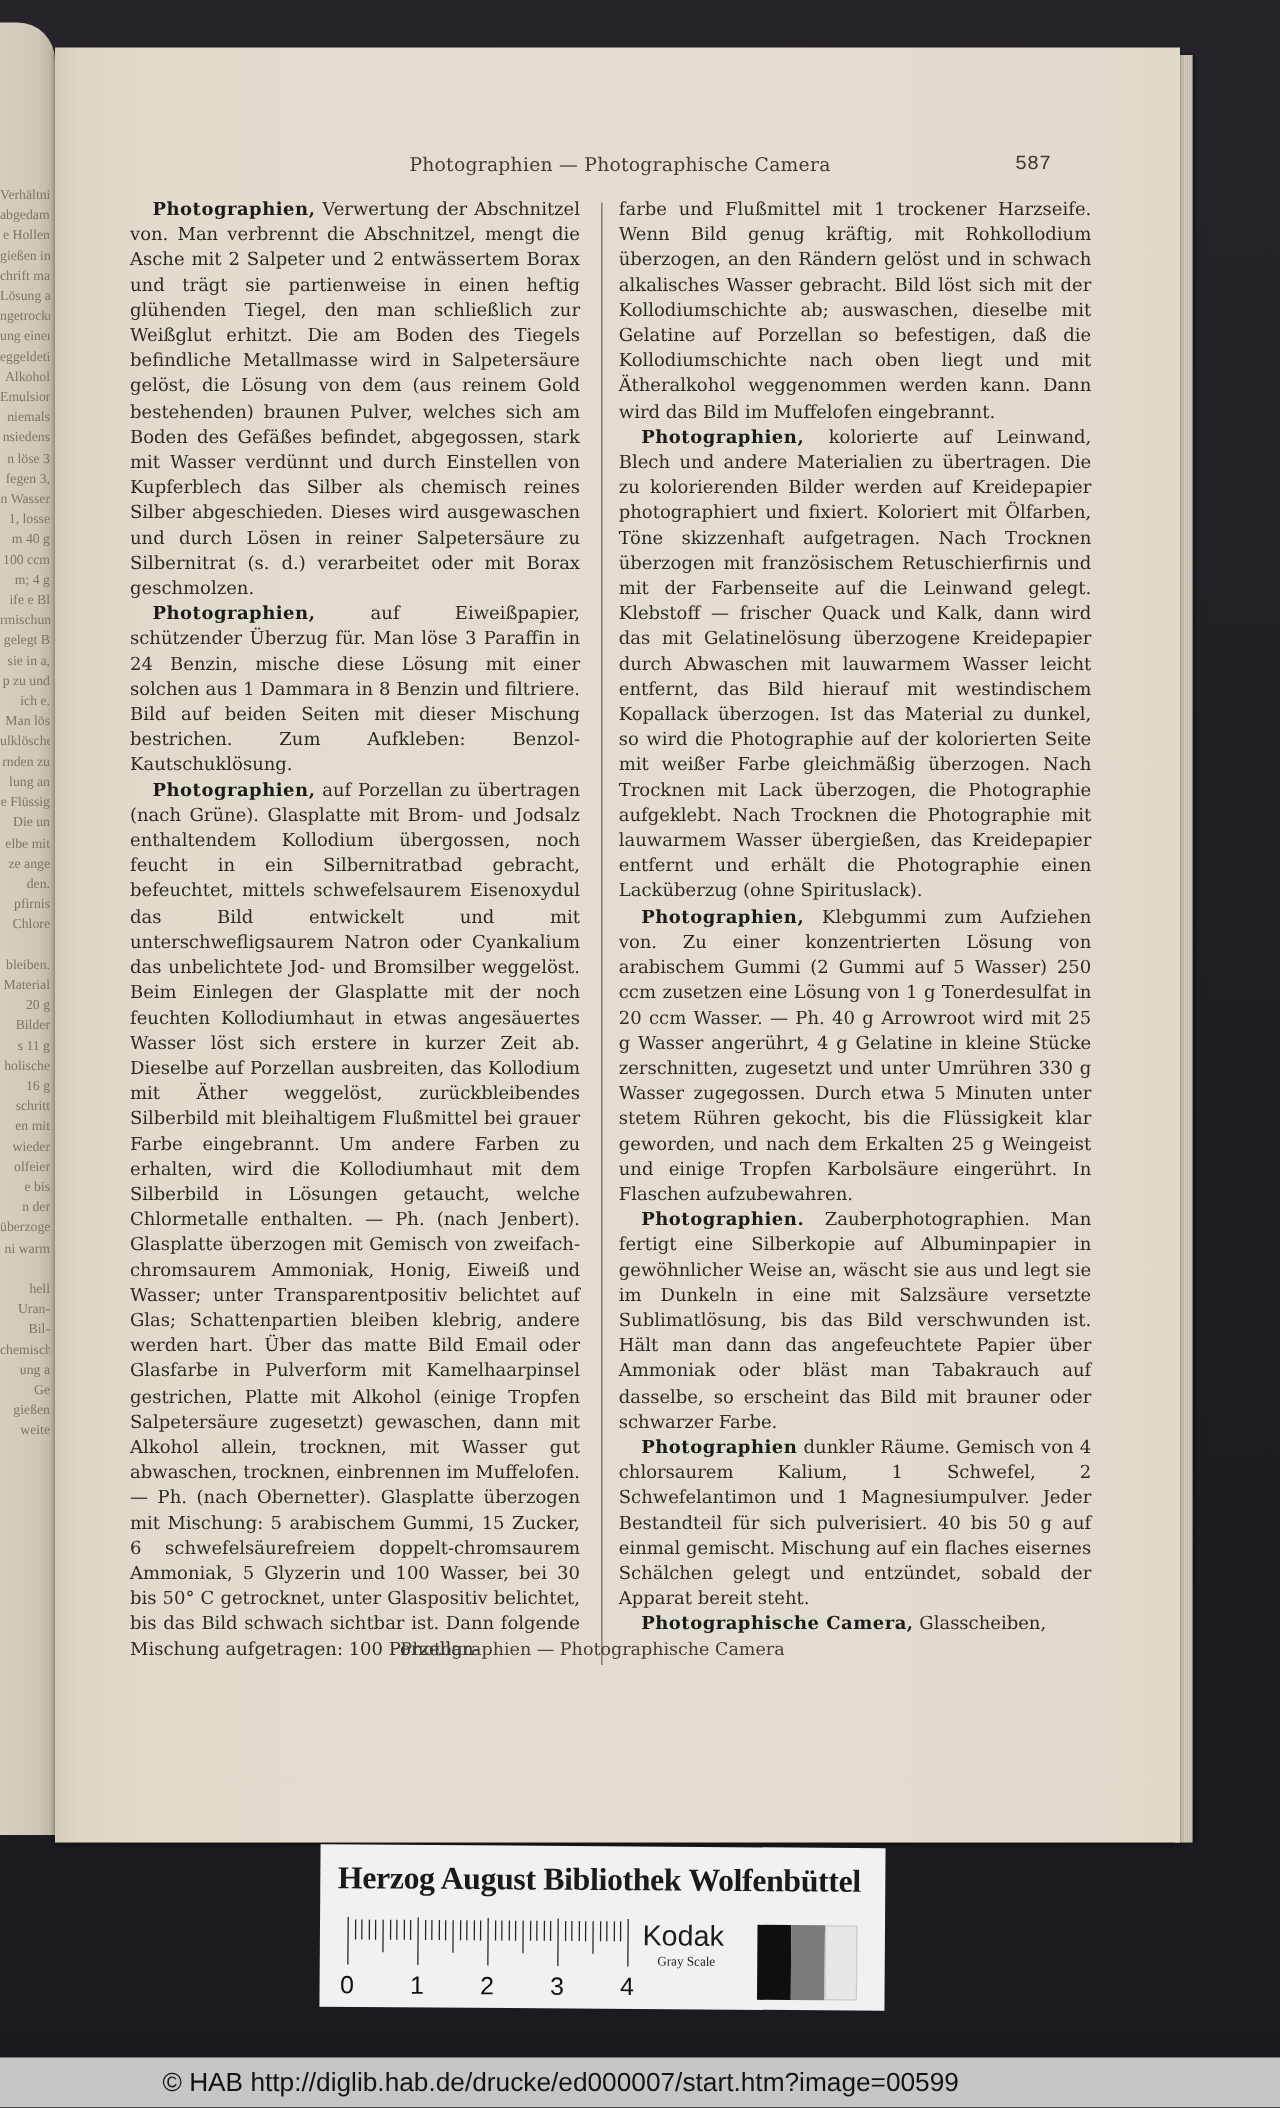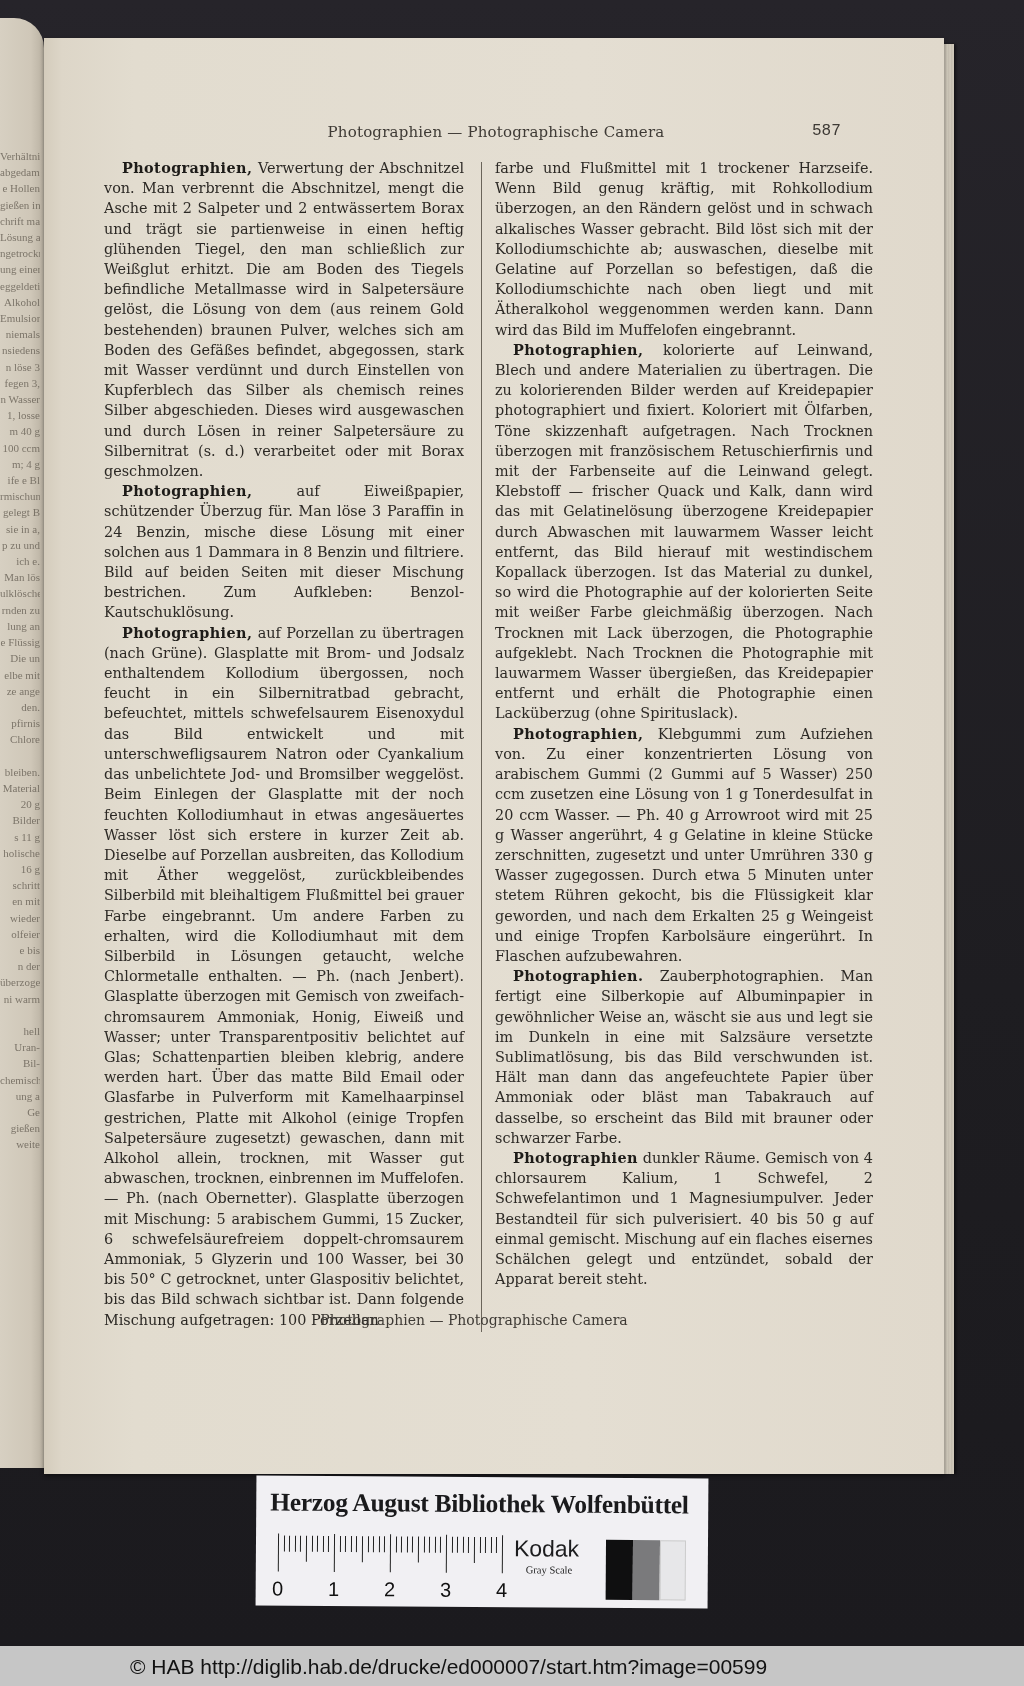--- a/index.html
+++ b/index.html
@@ -179,20 +179,21 @@
       <p><span class="lemma">Photographien,</span><span> auf Eiweißpapier, schützender Überzug für. Man löse 3 Paraffin in 24 Benzin, mische diese Lösung mit einer solchen aus 1 Dammara in 8 Benzin und filtriere. Bild auf beiden Seiten mit dieser Mischung bestrichen. Zum Aufkleben: Benzol-Kautschuklösung.</span></p>
       <p><span class="lemma">Photographien,</span><span> auf Porzellan zu übertragen (nach Grüne). Glasplatte mit Brom- und Jodsalz enthaltendem Kollodium übergossen, noch feucht in ein Silbernitratbad gebracht, befeuchtet, mittels schwefelsaurem Eisenoxydul das Bild entwickelt und mit unterschwefligsaurem Natron oder Cyankalium das unbelichtete Jod- und Bromsilber weggelöst. Beim Einlegen der Glasplatte mit der noch feuchten Kollodiumhaut in etwas angesäuertes Wasser löst sich erstere in kurzer Zeit ab. Dieselbe auf Porzellan ausbreiten, das Kollodium mit Äther weggelöst, zurückbleibendes Silberbild mit bleihaltigem Flußmittel bei grauer Farbe eingebrannt. Um andere Farben zu erhalten, wird die Kollodiumhaut mit dem Silberbild in Lösungen getaucht, welche Chlormetalle enthalten. — Ph. (nach Jenbert). Glasplatte überzogen mit Gemisch von zweifach-chromsaurem Ammoniak, Honig, Eiweiß und Wasser; unter Transparentpositiv belichtet auf Glas; Schattenpartien bleiben klebrig, andere werden hart. Über das matte Bild Email oder Glasfarbe in Pulverform mit Kamelhaarpinsel gestrichen, Platte mit Alkohol (einige Tropfen Salpetersäure zugesetzt) gewaschen, dann mit Alkohol allein, trocknen, mit Wasser gut abwaschen, trocknen, einbrennen im Muffelofen. — Ph. (nach Obernetter). Glasplatte überzogen mit Mischung: 5 arabischem Gummi, 15 Zucker, 6 schwefelsäurefreiem doppelt-chromsaurem Ammoniak, 5 Glyzerin und 100 Wasser, bei 30 bis 50° C getrocknet, unter Glaspositiv belichtet, bis das Bild schwach sichtbar ist. Dann folgende Mischung aufgetragen: 100 Porzellan-</span></p>
     </div>
   <div class="col-divider"></div>
   <div class="column col-right" id="col-right">
       <p class="cont"><span>farbe und Flußmittel mit 1 trockener Harzseife. Wenn Bild genug kräftig, mit Rohkollodium überzogen, an den Rändern gelöst und in schwach alkalisches Wasser gebracht. Bild löst sich mit der Kollodiumschichte ab; auswaschen, dieselbe mit Gelatine auf Porzellan so befestigen, daß die Kollodiumschichte nach oben liegt und mit Ätheralkohol weggenommen werden kann. Dann wird das Bild im Muffelofen eingebrannt.</span></p>
       <p><span class="lemma">Photographien,</span><span> kolorierte auf Leinwand, Blech und andere Materialien zu übertragen. Die zu kolorierenden Bilder werden auf Kreidepapier photographiert und fixiert. Koloriert mit Ölfarben, Töne skizzenhaft aufgetragen. Nach Trocknen überzogen mit französischem Retuschierfirnis und mit der Farbenseite auf die Leinwand gelegt. Klebstoff — frischer Quack und Kalk, dann wird das mit Gelatinelösung überzogene Kreidepapier durch Abwaschen mit lauwarmem Wasser leicht entfernt, das Bild hierauf mit westindischem Kopallack überzogen. Ist das Material zu dunkel, so wird die Photographie auf der kolorierten Seite mit weißer Farbe gleichmäßig überzogen. Nach Trocknen mit Lack überzogen, die Photographie aufgeklebt. Nach Trocknen die Photographie mit lauwarmem Wasser übergießen, das Kreidepapier entfernt und erhält die Photographie einen Lacküberzug (ohne Spirituslack).</span></p>
       <p><span class="lemma">Photographien,</span><span> Klebgummi zum Aufziehen von. Zu einer konzentrierten Lösung von arabischem Gummi (2 Gummi auf 5 Wasser) 250 ccm zusetzen eine Lösung von 1 g Tonerdesulfat in 20 ccm Wasser. — Ph. 40 g Arrowroot wird mit 25 g Wasser angerührt, 4 g Gelatine in kleine Stücke zerschnitten, zugesetzt und unter Umrühren 330 g Wasser zugegossen. Durch etwa 5 Minuten unter stetem Rühren gekocht, bis die Flüssigkeit klar geworden, und nach dem Erkalten 25 g Weingeist und einige Tropfen Karbolsäure eingerührt. In Flaschen aufzubewahren.</span></p>
       <p><span class="lemma">Photographien.</span><span> Zauberphotographien. Man fertigt eine Silberkopie auf Albuminpapier in gewöhnlicher Weise an, wäscht sie aus und legt sie im Dunkeln in eine mit Salzsäure versetzte Sublimatlösung, bis das Bild verschwunden ist. Hält man dann das angefeuchtete Papier über Ammoniak oder bläst man Tabakrauch auf dasselbe, so erscheint das Bild mit brauner oder schwarzer Farbe.</span></p>
       <p><span class="lemma">Photographien</span><span> dunkler Räume. Gemisch von 4 chlorsaurem Kalium, 1 Schwefel, 2 Schwefelantimon und 1 Magnesiumpulver. Jeder Bestandteil für sich pulverisiert. 40 bis 50 g auf einmal gemischt. Mischung auf ein flaches eisernes Schälchen gelegt und entzündet, sobald der Apparat bereit steht.</span></p>
+      <p><span class="lemma">Photographische Camera,</span><span> Glasscheiben,</span></p>
     </div>
 
   <div class="page-footer">Photographien — Photographische Camera</div>
 </div>
 
 <div class="color-card">
   <div class="card-title">Herzog August Bibliothek Wolfenbüttel</div>
   <div class="ruler" id="ruler">
       <div class="tick" style="left: 4px; height: 38px; top: 0px;"></div>
       <div class="tick" style="left: 9.6px; height: 16px; top: 2px;"></div>

